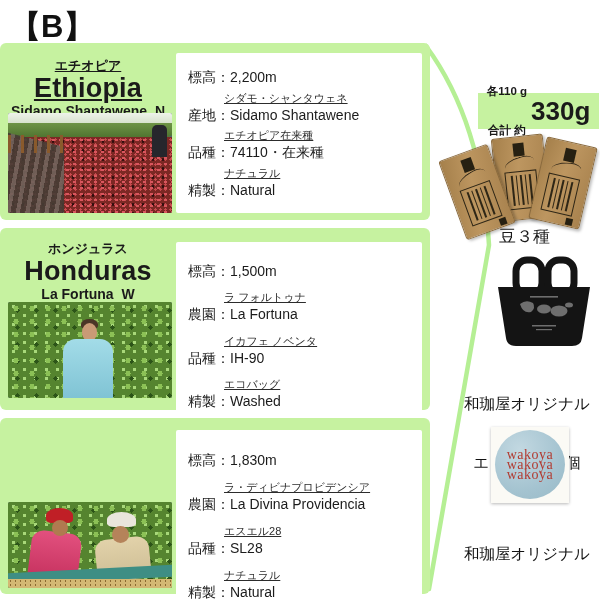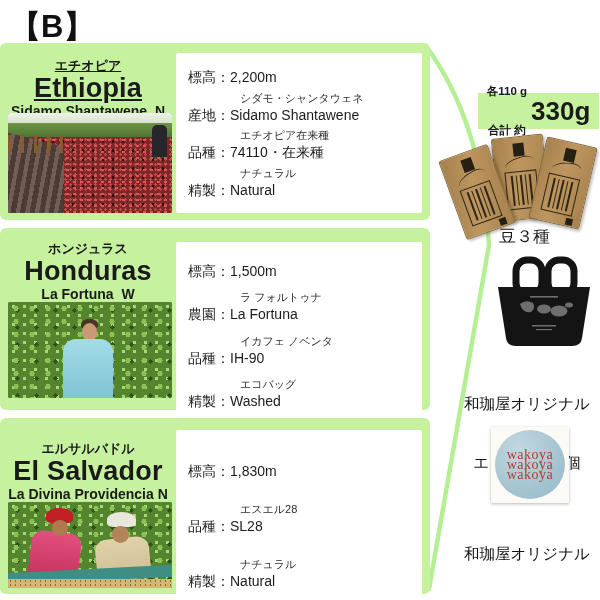--- a/index.html
+++ b/index.html
@@ -72,21 +72,21 @@
   .p3-beans{left:0;right:0;bottom:0;height:9px;background-color:#d3b873;
     background-image:radial-gradient(circle,#8a6a30 0 1px,rgba(0,0,0,0) 1.1px);background-size:5px 4px;}
 
   
   .detail-box{position:absolute;left:176px;width:246px;background:#fff;border-radius:2px;
     box-sizing:border-box;padding:10px 8px 8px 12px;display:flex;flex-direction:column;
     justify-content:space-evenly;}
   .c1 .detail-box{top:10px;height:160px;}
   .c2 .detail-box{top:14px;height:187px;}
   .c3 .detail-box{top:12px;height:191px;}
-  .d-ruby{font-size:11px;line-height:13px;margin-left:52px;color:#2c2c2c;white-space:nowrap;}
+  .d-ruby{font-size:11px;line-height:13px;margin-left:36px;color:#2c2c2c;white-space:nowrap;text-decoration:underline;}
   .d-main{font-size:14px;line-height:21px;color:#1b1b1b;white-space:nowrap;}
 
   
   .right-col{position:absolute;left:0;top:0;width:600px;height:600px;z-index:2;pointer-events:none;}
   .right-col>*{pointer-events:auto;}
 
   .weight-badge{position:absolute;left:478px;top:93px;width:121px;height:36px;background:#c6f2a0;
     display:flex;align-items:center;justify-content:center;gap:4px;}
   .badge-left{font-size:11.5px;line-height:13px;font-weight:600;text-align:center;white-space:pre;}
   .badge-total{font-size:26px;font-weight:600;}
@@ -191,39 +191,38 @@
       <div class="d-main"><span>品種：</span><span>IH-90</span></div>
     </div>
     <div class="d-row">
       <div class="d-ruby">エコバッグ</div>
       <div class="d-main"><span>精製：</span><span>Washed</span></div>
     </div>
   </div>
 </section>
 
 <section class="card c3">
-  <div class="card-title">
-    <div class="t-ja">エルサルバドル</div>
-    <div class="t-en">El Salvador</div>
-    <div class="t-sub">La Divina Providencia N</div>
-  </div>
   <div class="photo">
     <div class="leafbg"></div>
     <div class="p3-torso1"></div>
     <div class="p3-cap1"></div>
     <div class="p3-face1"></div>
     <div class="p3-torso2"></div>
     <div class="p3-cap2"></div>
     <div class="p3-face2"></div>
     <div class="p3-bed"></div>
     <div class="p3-beans"></div>
   </div>
   <div class="detail-box">
     <div class="d-row">
       <div class="d-main"><span>標高：</span><span>1,830m</span></div>
+    </div>
+    <div class="d-row">
+      <div class="d-ruby">ラ・ディビナプロビデンシア</div>
+      <div class="d-main"><span>農園：</span><span>La Divina Providencia</span></div>
     </div>
     <div class="d-row">
       <div class="d-ruby">エスエル28</div>
       <div class="d-main"><span>品種：</span><span>SL28</span></div>
     </div>
     <div class="d-row">
       <div class="d-ruby">ナチュラル</div>
       <div class="d-main"><span>精製：</span><span>Natural</span></div>
     </div>
   </div>

